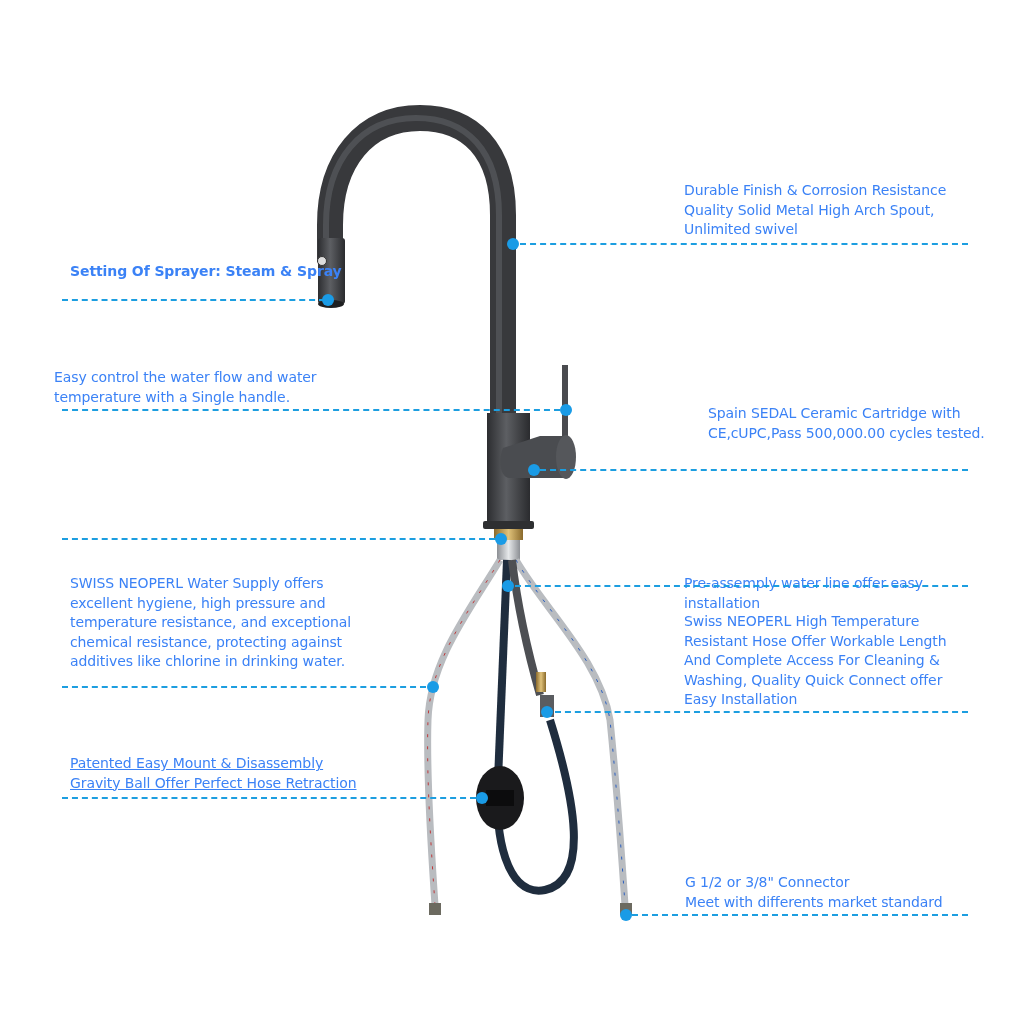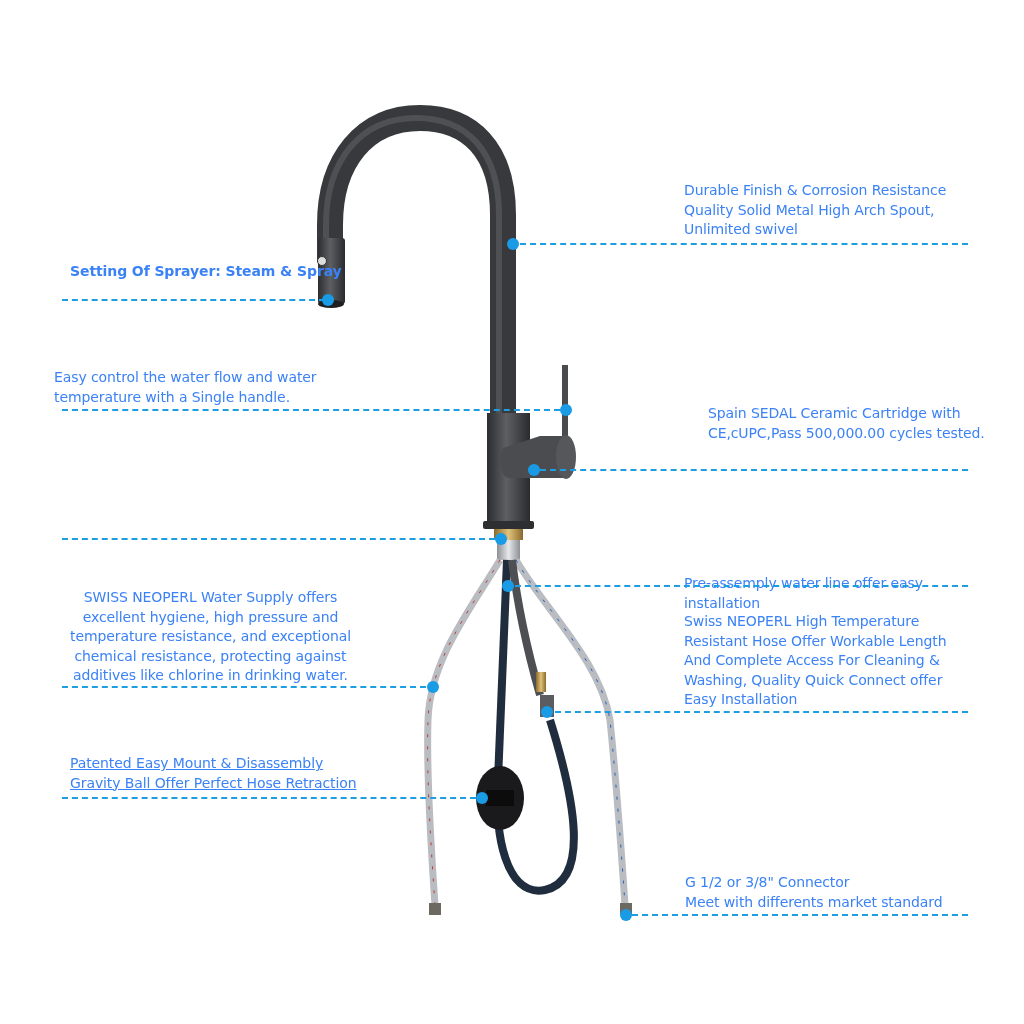--- a/index.html
+++ b/index.html
@@ -106,21 +106,21 @@
   <div class="dot" style="left:534px;top:470px;"></div>
 
   <div class="line" style="left:62px;top:538px;width:433px;"></div>
   <div class="dot" style="left:501px;top:539px;"></div>
 
   <div class="label" style="left:684px;top:540px;margin-top:34px;">Pre-assemply water line offer easy
 installation</div>
   <div class="line" style="left:515px;top:585px;width:453px;"></div>
   <div class="dot" style="left:508px;top:586px;"></div>
 
-  <div class="label" style="left:70px;top:588px;text-align:center;">SWISS NEOPERL Water Supply offers
+  <div class="label" style="left:70px;top:574px;">SWISS NEOPERL Water Supply offers
 excellent hygiene, high pressure and
 temperature resistance, and exceptional
 chemical resistance, protecting against
 additives like chlorine in drinking water.</div>
   <div class="line" style="left:62px;top:686px;width:364px;"></div>
   <div class="dot" style="left:433px;top:687px;"></div>
 
   <div class="label" style="left:684px;top:612px;">Swiss NEOPERL High Temperature
 Resistant Hose Offer Workable Length
 And Complete Access For Cleaning &amp;

